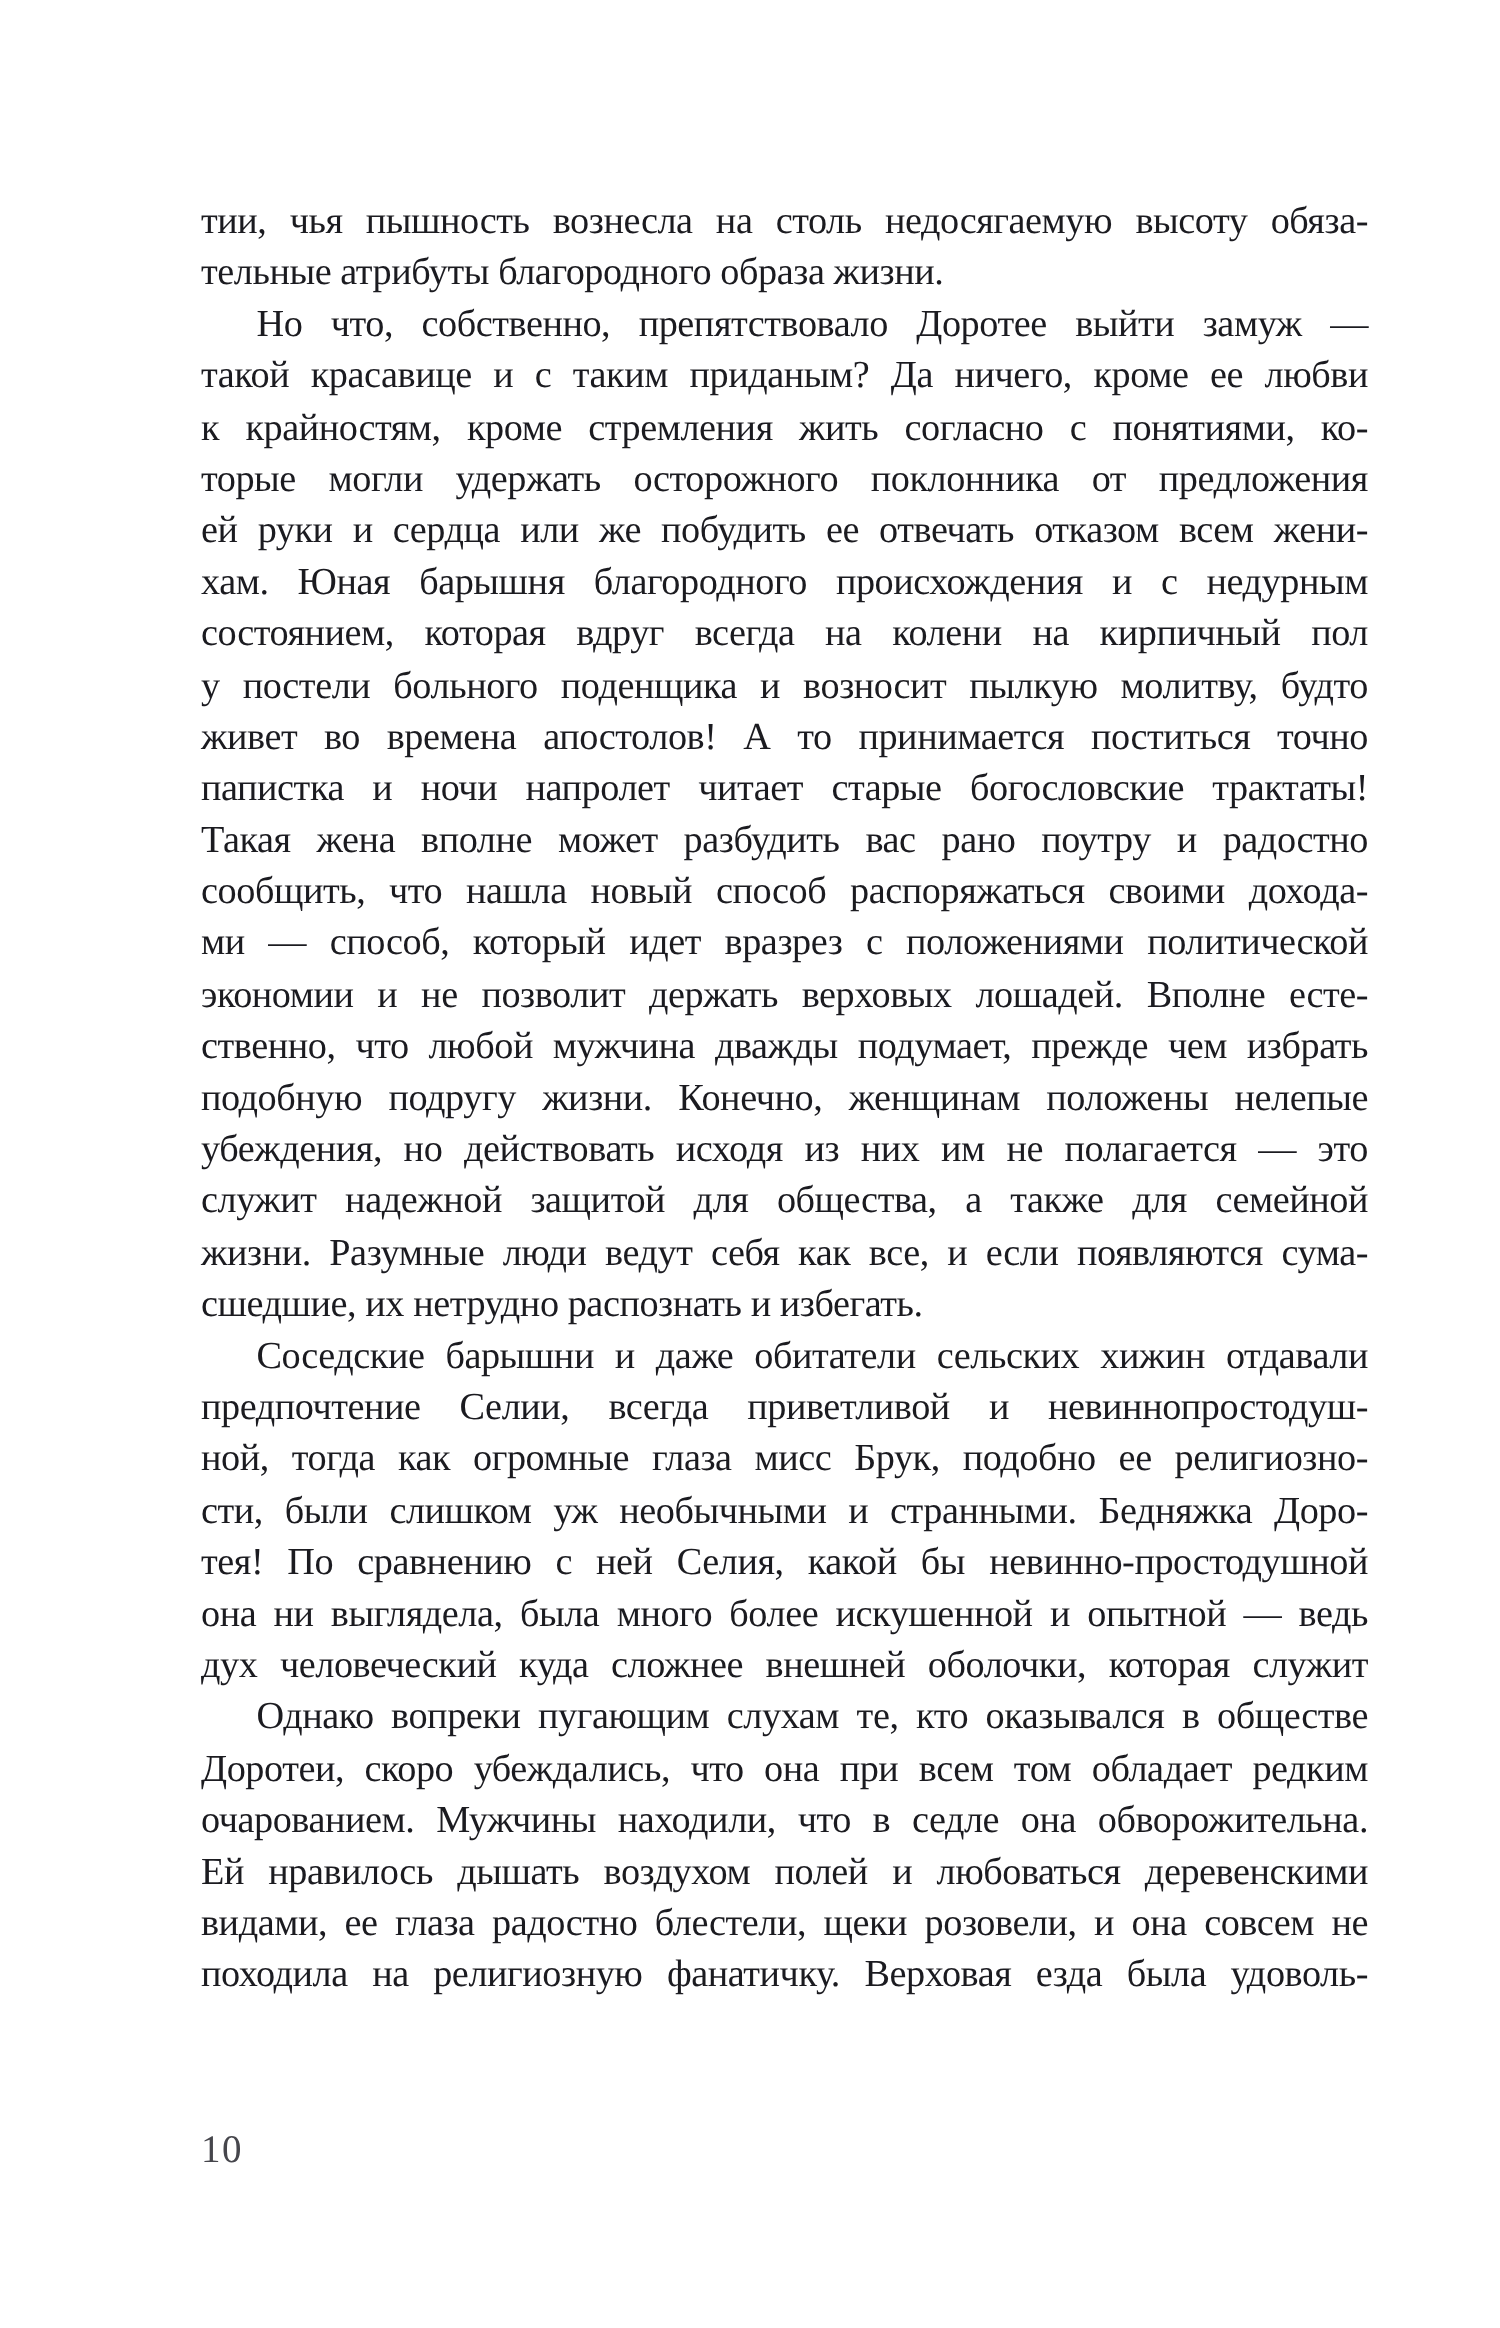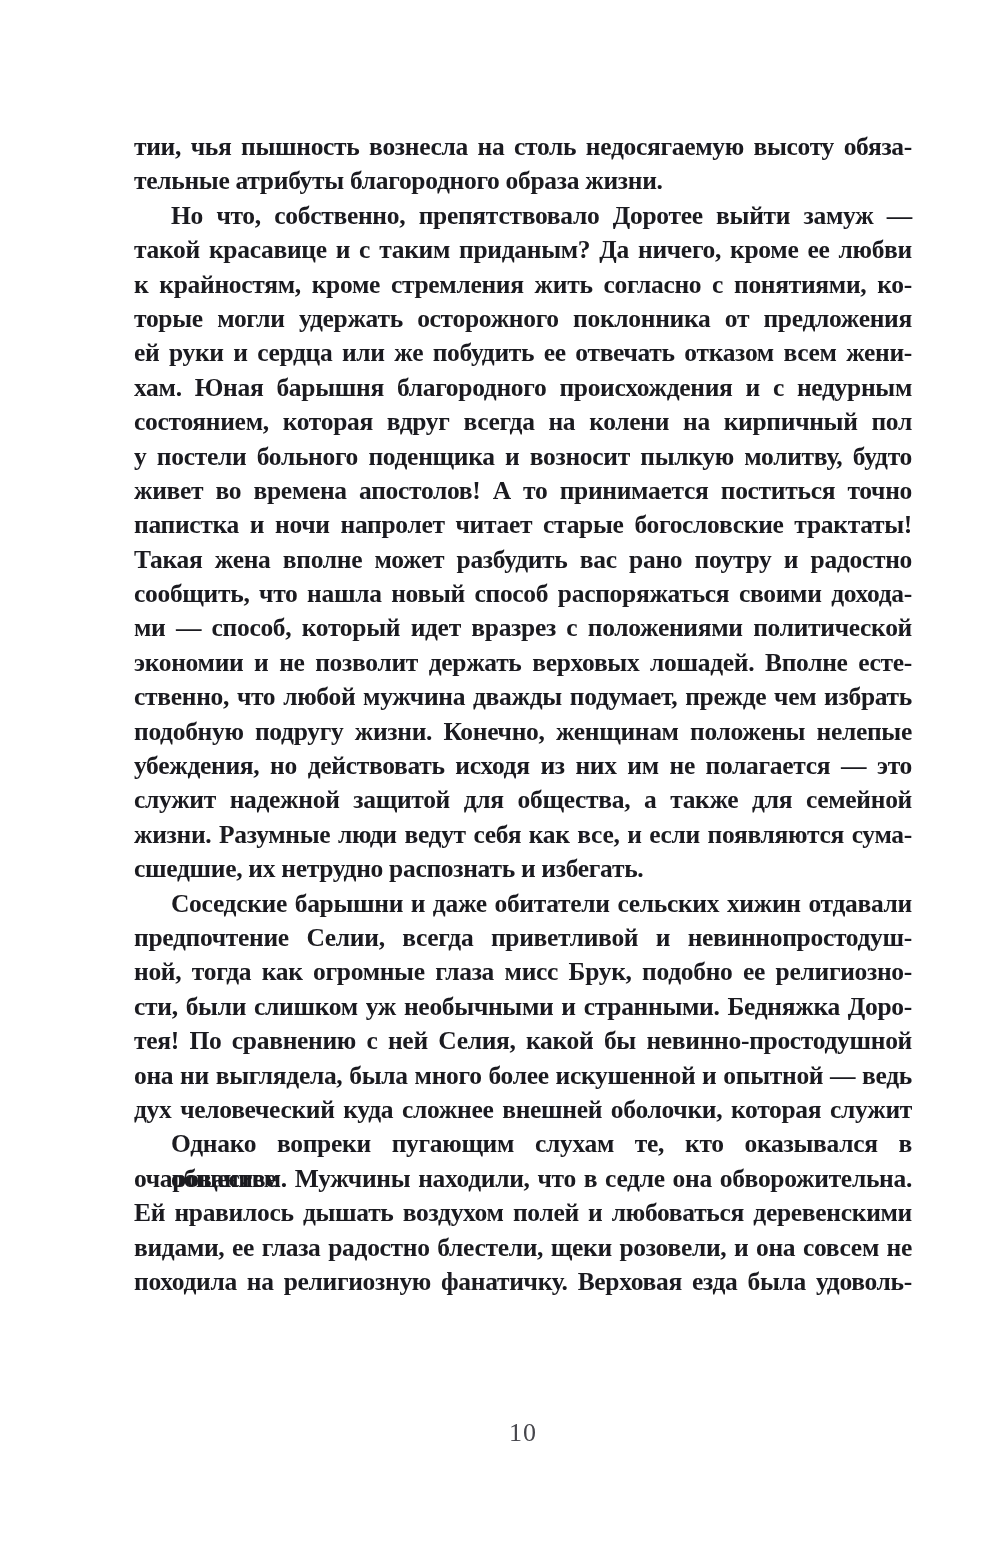--- a/index.html
+++ b/index.html
@@ -25,34 +25,33 @@
     font-size: 25.5px;
     line-height: 34.4px;
     height: 34.4px;
     color: var(--text-color, #1b1b20);
     letter-spacing: -0.3px;
     text-align: justify;
     text-align-last: justify;
     white-space: nowrap; 
     white-space: normal;
     overflow: visible;
-    font-weight: bold;
   }
   .line.indent {
     padding-left: 37px;
   }
   .line.para-end {
     text-align-last: left;
   }
   .page-number {
     position: absolute;
     left: 134px;
     width: 778px;
     top: 1418px;
-    text-align: center;
+    text-align: left;
     font-size: 26px;
     line-height: 30px;
     color: var(--pagenum-color, #46464c);
     letter-spacing: 1px;
   }
 </style>
 </head>
 <body>
 
 <div class="page" style="--page-bg: #ffffff; --text-color: #1b1b20; --pagenum-color: #46464c;">
@@ -80,19 +79,20 @@
       <div class="line">жизни. Разумные люди ведут себя как все, и если появляются сума-</div>
       <div class="line para-end">сшедшие, их нетрудно распознать и избегать.</div>
       <div class="line indent">Соседские барышни и даже обитатели сельских хижин отдавали</div>
       <div class="line">предпочтение Селии, всегда приветливой и невиннопростодуш-</div>
       <div class="line">ной, тогда как огромные глаза мисс Брук, подобно ее религиозно-</div>
       <div class="line">сти, были слишком уж необычными и странными. Бедняжка Доро-</div>
       <div class="line">тея! По сравнению с ней Селия, какой бы невинно-простодушной</div>
       <div class="line">она ни выглядела, была много более искушенной и опытной — ведь</div>
       <div class="line">дух человеческий куда сложнее внешней оболочки, которая служит</div>
       <div class="line indent">Однако вопреки пугающим слухам те, кто оказывался в обществе</div>
+      <div class="line">Доротеи, скоро убеждались, что она при всем том обладает редким</div>
       <div class="line">очарованием. Мужчины находили, что в седле она обворожительна.</div>
       <div class="line">Ей нравилось дышать воздухом полей и любоваться деревенскими</div>
       <div class="line">видами, ее глаза радостно блестели, щеки розовели, и она совсем не</div>
       <div class="line">походила на религиозную фанатичку. Верховая езда была удоволь-</div>
     </div>
   <div class="page-number">10</div>
 </div>
 
 </body></html>

